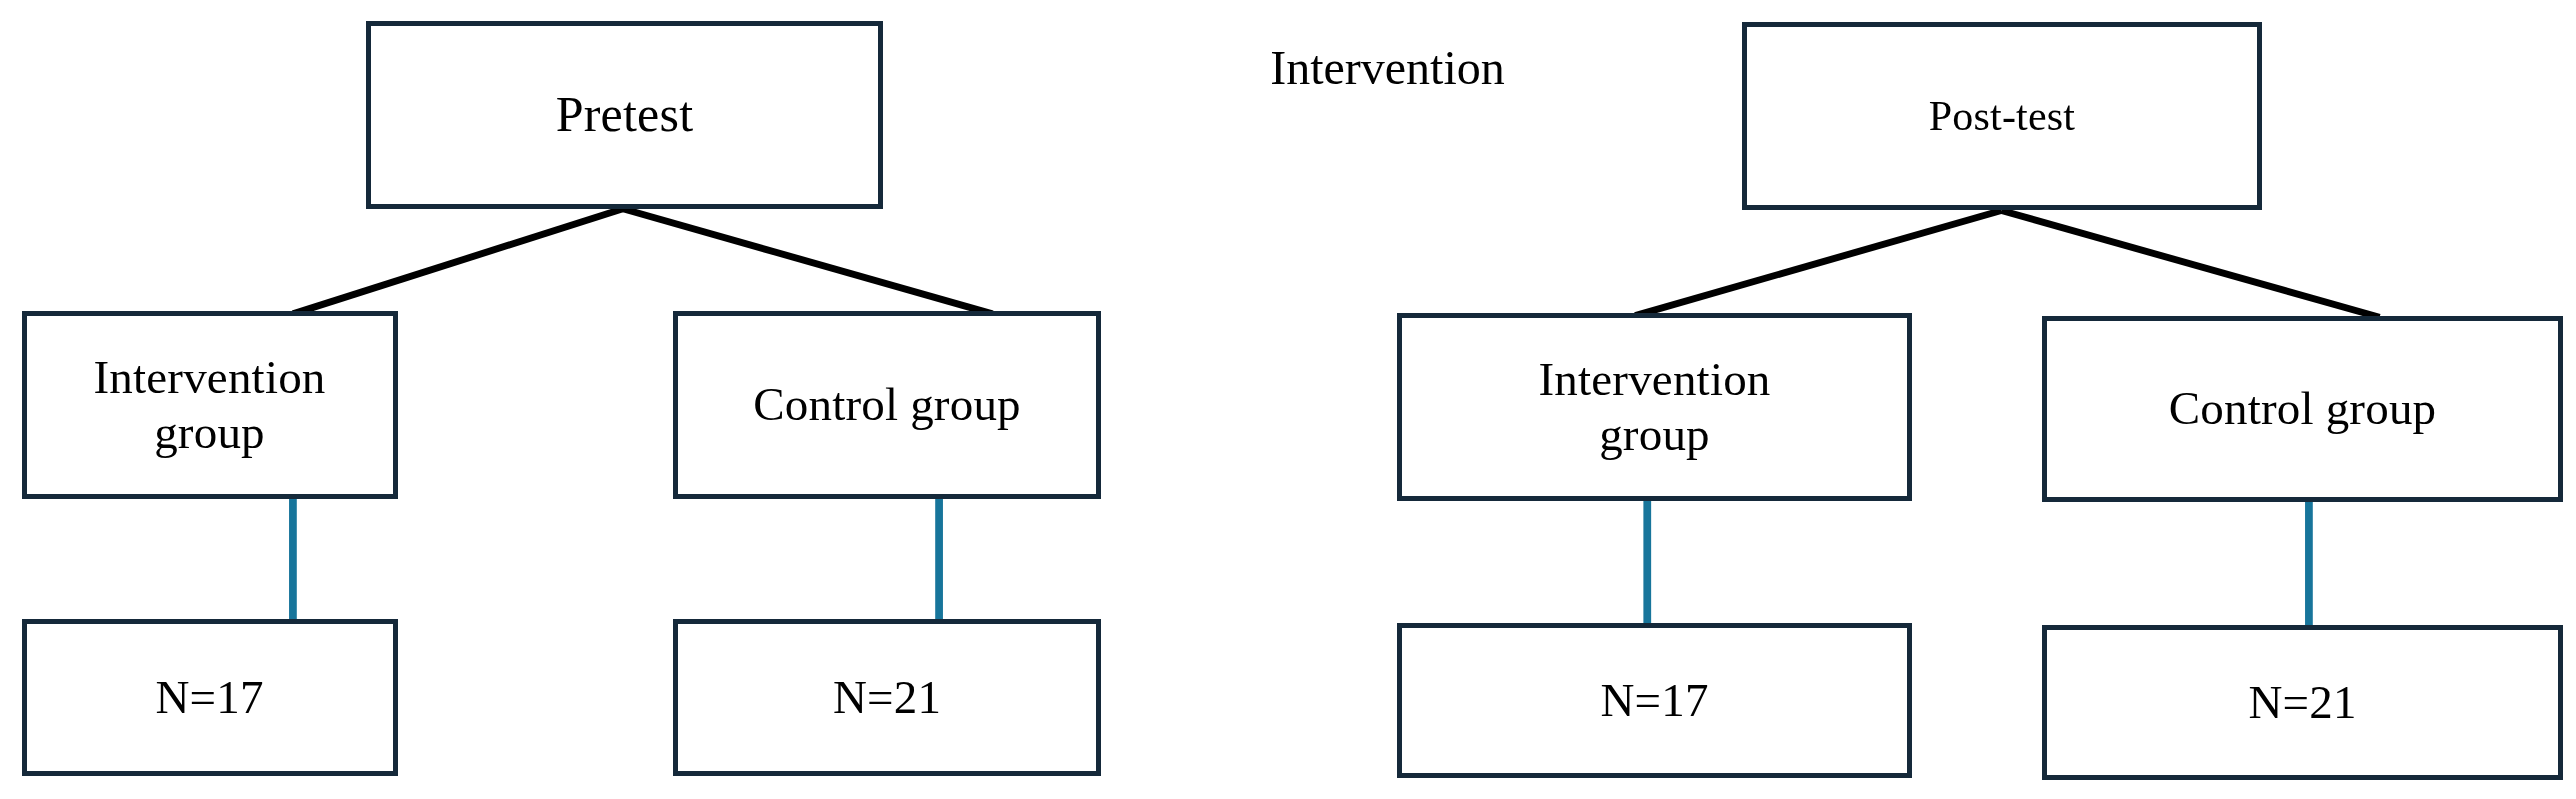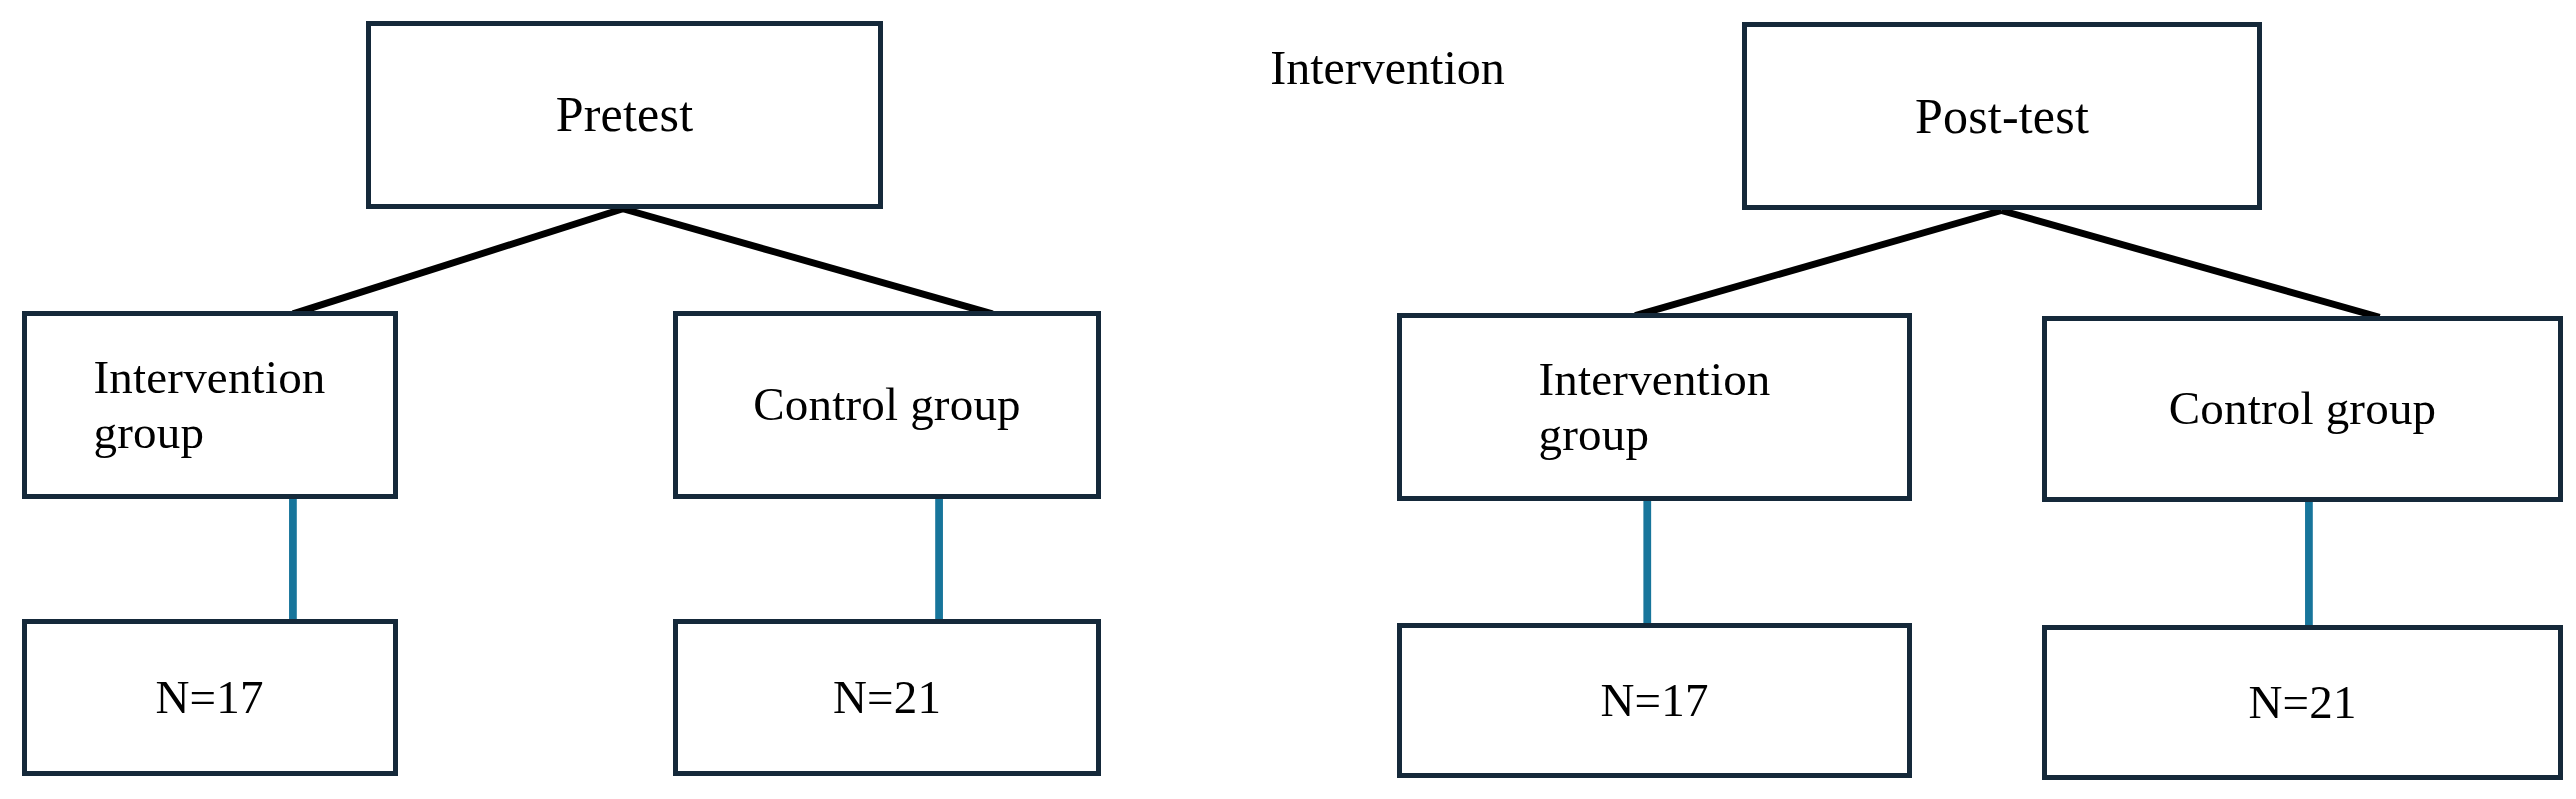--- a/index.html
+++ b/index.html
@@ -27,20 +27,21 @@
     display: block;
   }
   .node-box {
     position: absolute;
     box-sizing: border-box;
     background: #ffffff;
     border: 5.2px solid #15293a;
     display: flex;
     align-items: center;
     justify-content: center;
+    text-align: center;
     z-index: 3;
   }
   .node-label {
     font-family: "Liberation Serif", "DejaVu Serif", serif;
     color: #000000;
     line-height: 1.18;
     letter-spacing: 0.2px;
     white-space: pre-line;
     padding: 0 8.6px;
   }
@@ -89,21 +90,21 @@
     <span class="node-label" style="font-size:47px;">N=17</span>
   </div>
 
   <div class="node-box" style="left:673px; top:619px; width:428px; height:157px;">
     <span class="node-label" style="font-size:47px;">N=21</span>
   </div>
 
   <div class="free-label" style="left:1198px; top:40px; width:379px; font-size:48px;">Intervention</div>
 
   <div class="node-box" style="left:1742px; top:22.4px; width:520px; height:188px;">
-    <span class="node-label" style="font-size:50px;">Post-test</span>
+    <span class="node-label" style="font-size:42px;">Post-test</span>
   </div>
 
   <div class="node-box" style="left:1397px; top:313px; width:515px; height:188px;">
     <span class="node-label" style="font-size:47px;">Intervention
 group</span>
   </div>
 
   <div class="node-box" style="left:2042px; top:316px; width:521px; height:186px;">
     <span class="node-label" style="font-size:47px;">Control group</span>
   </div>

